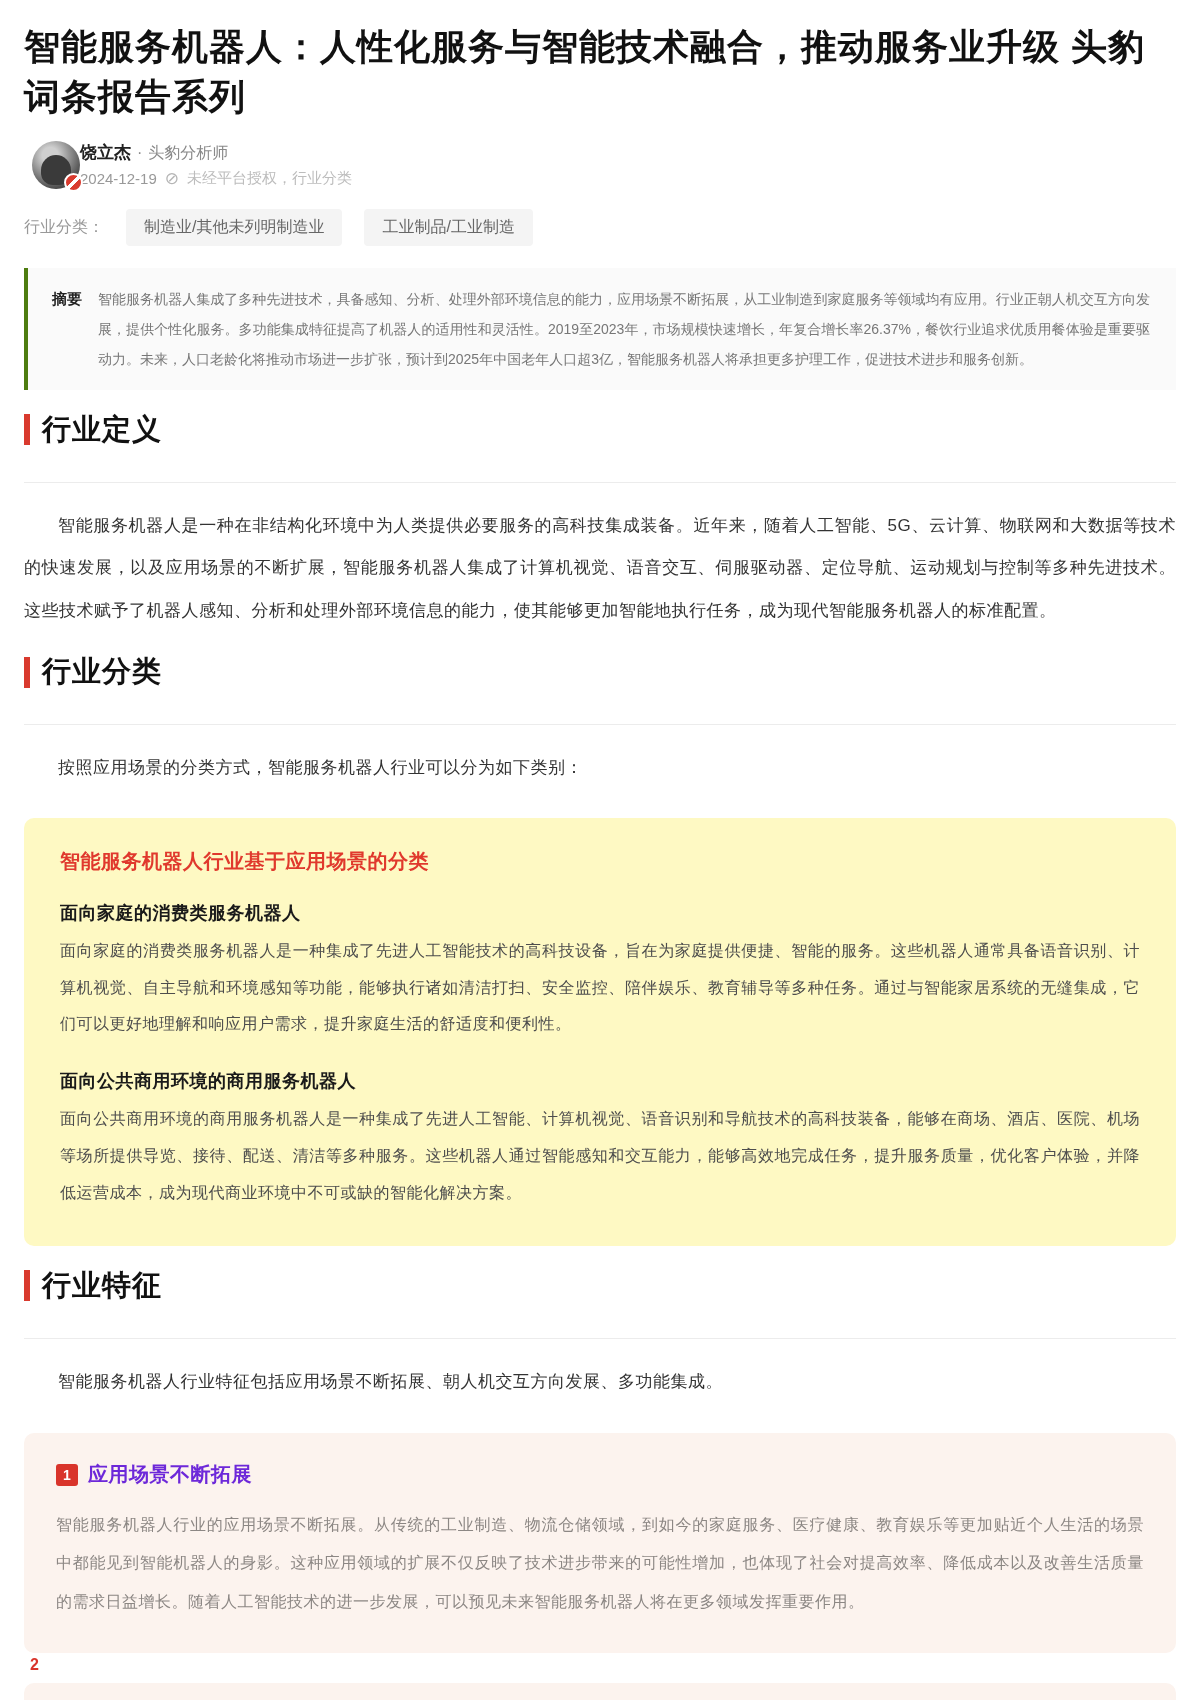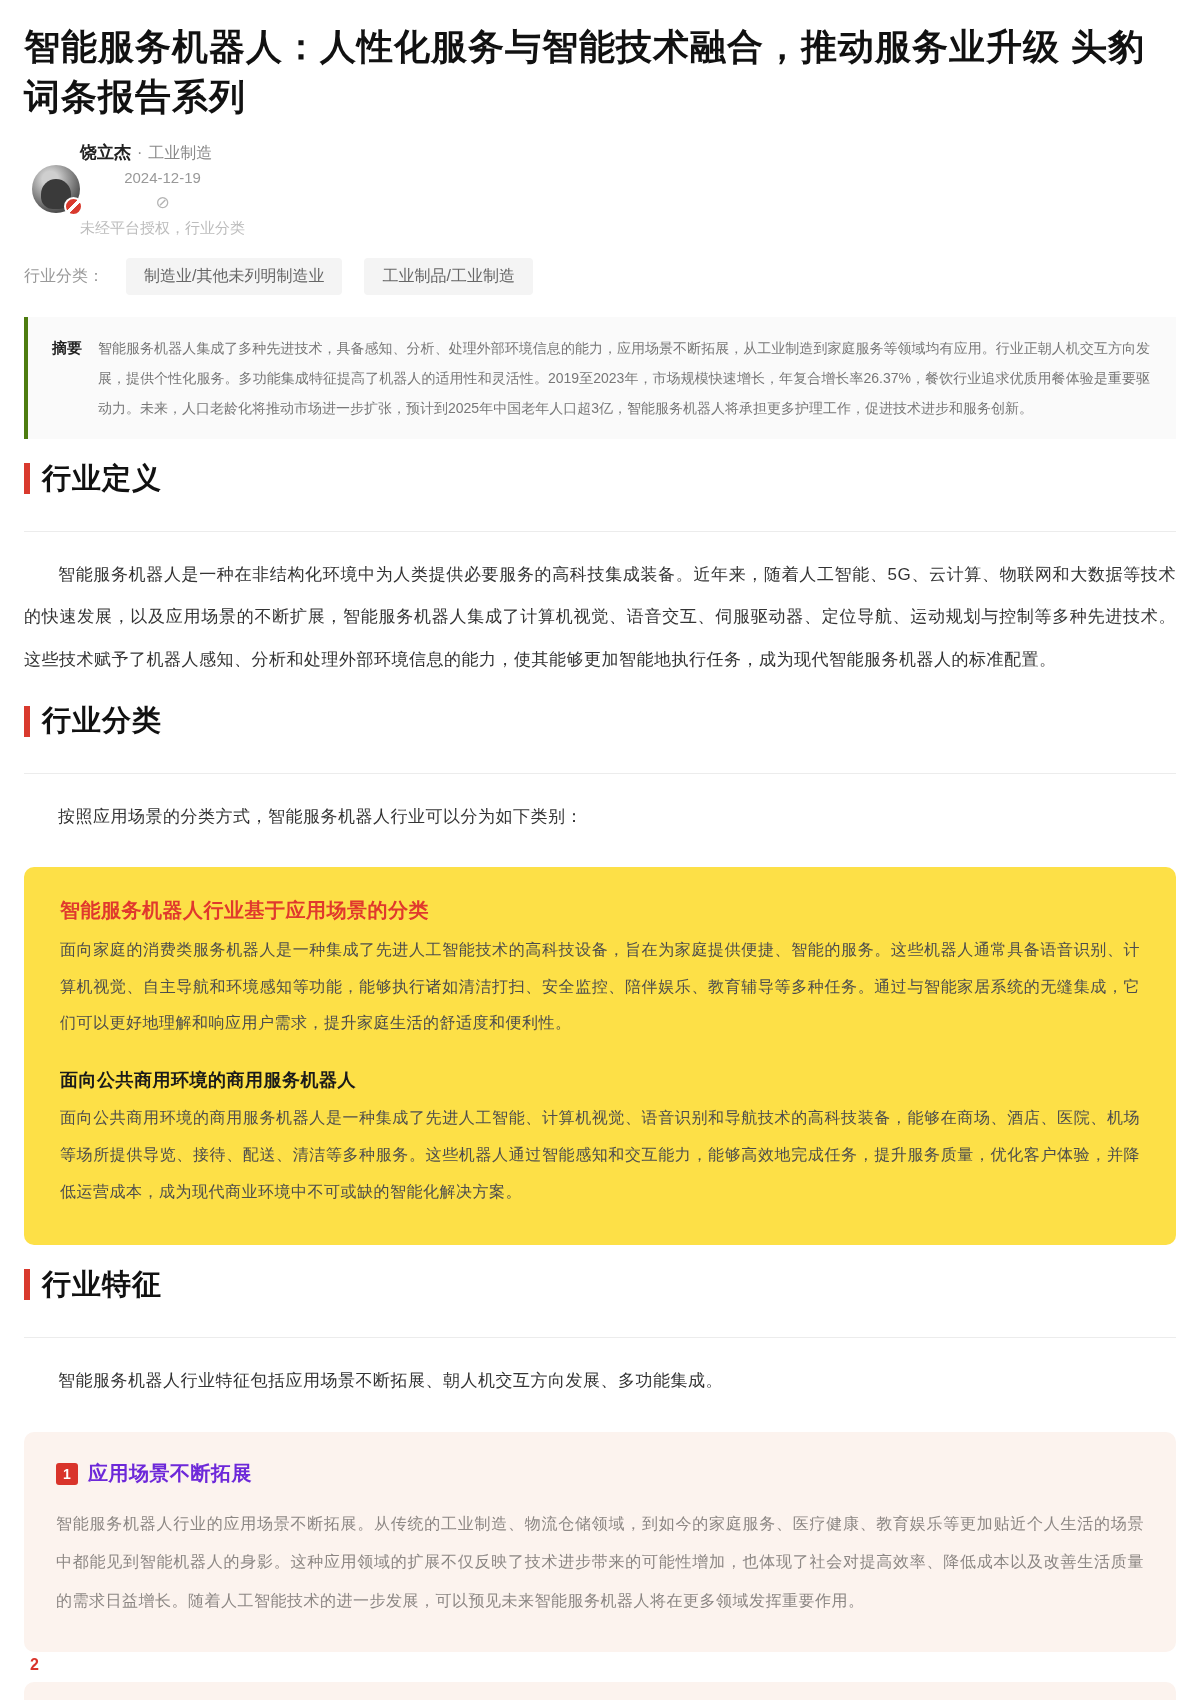--- a/index.html
+++ b/index.html
@@ -32,21 +32,21 @@
   }
   .avatar-badge {
     position:absolute; right:-3px; bottom:-3px; width:19px; height:19px;
     border-radius:50%; border:2px solid #fff;
     background:linear-gradient(135deg, #d93a2e 42%, #ffffff 42% 58%, #d93a2e 58%);
   }
   .author-meta { display:flex; flex-direction:column; gap:5px; }
   .author-line1 { display:flex; align-items:baseline; gap:6px; }
   .author-name { font-weight:bold; color:#222; font-size:17px; }
   .author-sep, .author-role { color:#8a8a8a; font-size:16px; }
-  .author-line2 { display:flex; align-items:center; gap:8px; font-size:15px;flex-direction:column; }
+  .author-line2 { display:flex; align-items:center; gap:8px; font-size:15px; }
   .pub-date { color:#999; }
   .no-icon { color:#b5b5b5; font-size:17px; line-height:1; }
   .copy-notice { color:#bdbdbd; }
 
   
   .class-row { display:flex; align-items:center; gap:22px; margin:0 0 22px 0;text-align:center; }
   .class-label { color:#999; font-size:16px; }
   .tag {
     background:#f4f4f4; color:#666; font-size:16px;
     padding:8px 18px; border-radius:4px; cursor:pointer;
@@ -68,21 +68,21 @@
   .divider { height:1px; background:#ececec; margin-top:32px; }
 
   
   .para {
     font-size:17px; color:#333; line-height:2.5; text-align:justify;
     text-indent:2em; margin-top:22px; letter-spacing:0.5px;
   }
 
   
   .card {
-    background:#fde047; border-radius:10px;
+    background:#fef9c3; border-radius:10px;
     padding:30px 36px 34px 36px; margin-top:28px;
   }
   .card-title { color:#e0392d; font-size:20px; font-weight:bold; letter-spacing:0.5px; }
   .card-sub { font-size:18px; font-weight:bold; color:#1a1a1a; margin-top:26px; letter-spacing:0.5px; }
   .card-text { font-size:16px; color:#4d4d4d; line-height:2.3; text-align:justify; margin-top:8px; letter-spacing:0.5px; }
 
   
   .feature-box {
     background:#fcf3ee; border-radius:10px;
     padding:28px 32px 32px 32px; margin-top:30px;
@@ -114,21 +114,21 @@
 
   <div class="author-row">
     <div class="avatar-wrap">
       <div class="avatar"></div>
       <div class="avatar-badge"></div>
     </div>
     <div class="author-meta">
       <div class="author-line1">
         <span class="author-name">饶立杰</span>
         <span class="author-sep">·</span>
-        <span class="author-role">工业制造</span>
+        <span class="author-role">头豹分析师</span>
       </div>
       <div class="author-line2">
         <span class="pub-date">2024-12-19</span>
         <span class="no-icon">⊘</span>
         <span class="copy-notice">未经平台授权，行业分类</span>
       </div>
     </div>
   </div>
 
   <div class="class-row">
@@ -152,20 +152,21 @@
   <div class="sec-heading">
     <span class="sec-bar"></span>
     <span class="sec-title">行业分类</span>
   </div>
   <div class="divider"></div>
   <p class="para">按照应用场景的分类方式，智能服务机器人行业可以分为如下类别：</p>
 
   <div class="card">
     <div class="card-title">智能服务机器人行业基于应用场景的分类</div>
 
+    <div class="card-sub">面向家庭的消费类服务机器人</div>
     <p class="card-text">面向家庭的消费类服务机器人是一种集成了先进人工智能技术的高科技设备，旨在为家庭提供便捷、智能的服务。这些机器人通常具备语音识别、计算机视觉、自主导航和环境感知等功能，能够执行诸如清洁打扫、安全监控、陪伴娱乐、教育辅导等多种任务。通过与智能家居系统的无缝集成，它们可以更好地理解和响应用户需求，提升家庭生活的舒适度和便利性。</p>
 
     <div class="card-sub">面向公共商用环境的商用服务机器人</div>
     <p class="card-text">面向公共商用环境的商用服务机器人是一种集成了先进人工智能、计算机视觉、语音识别和导航技术的高科技装备，能够在商场、酒店、医院、机场等场所提供导览、接待、配送、清洁等多种服务。这些机器人通过智能感知和交互能力，能够高效地完成任务，提升服务质量，优化客户体验，并降低运营成本，成为现代商业环境中不可或缺的智能化解决方案。</p>
   </div>
 
   <div class="sec-heading">
     <span class="sec-bar"></span>
     <span class="sec-title">行业特征</span>
   </div>

